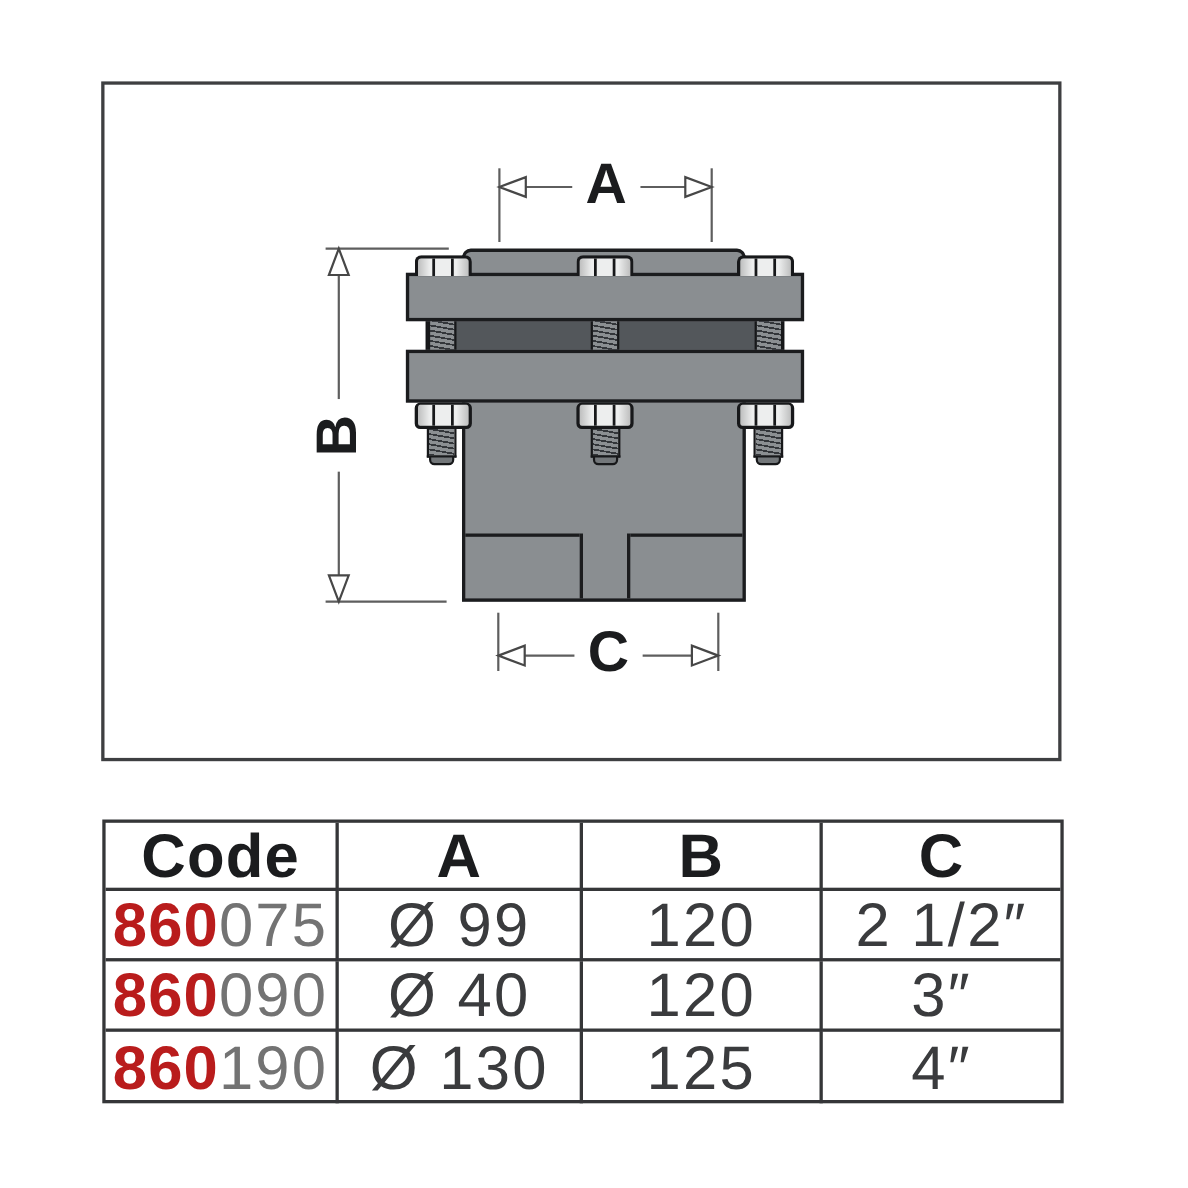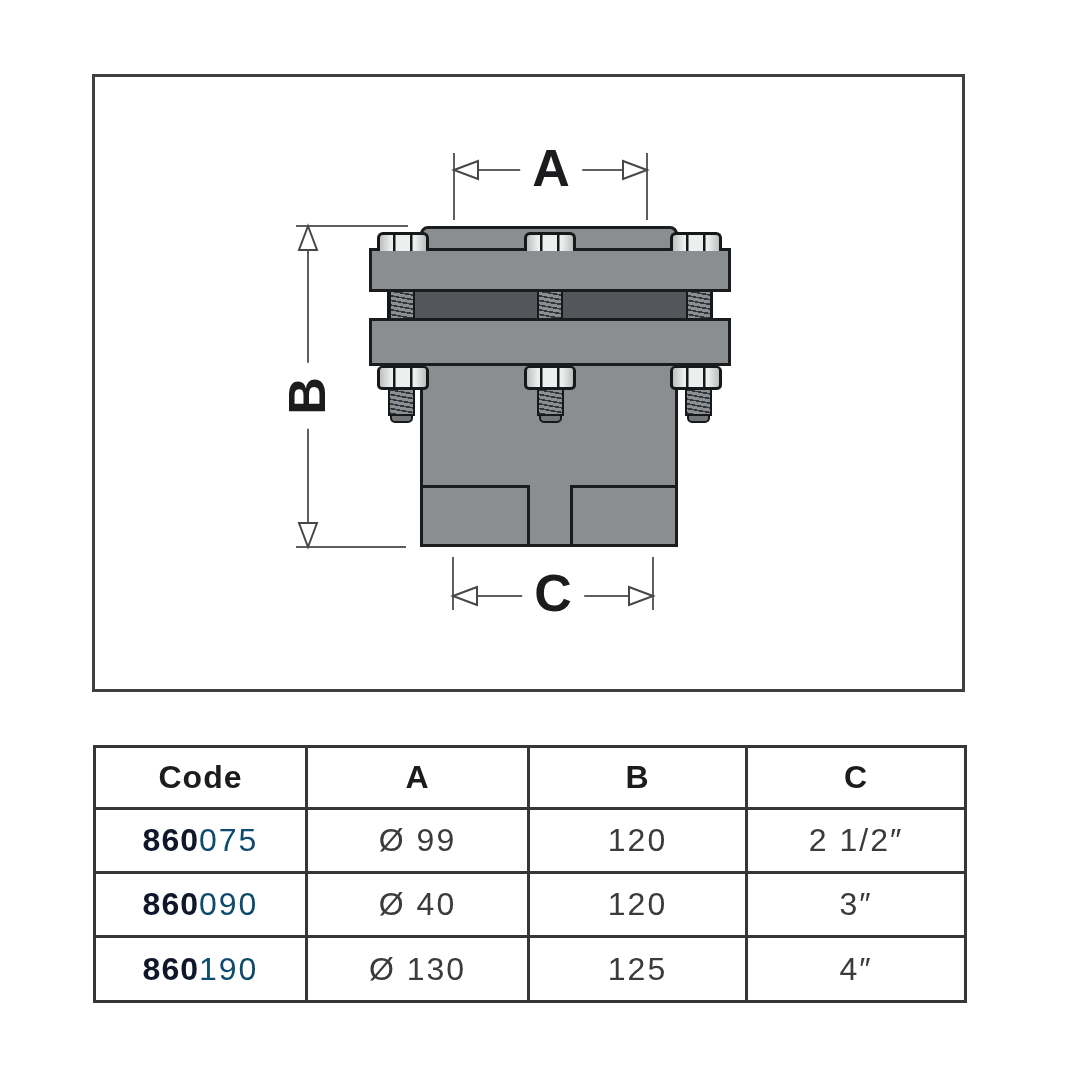--- a/index.html
+++ b/index.html
@@ -70,28 +70,28 @@
   
   .spec-table {
     position:absolute; left:93px; top:745px; width:874px; height:258px;
     border:3px solid #353638; box-sizing:border-box;
     display:grid; grid-template-columns:212px 222px 218px 1fr;
     grid-template-rows:62px 64px 64px 1fr; background:#fff;
   }
   .cell {
     border-right:3px solid #353638; border-bottom:3px solid #353638;
     display:flex; align-items:center; justify-content:center;
-    font-size:32px; color:#3A3B3D; letter-spacing:2px; box-sizing:border-box;
+    font-size:56px; color:#3A3B3D; letter-spacing:2px; box-sizing:border-box;
     white-space:nowrap;
   }
   .cell.last-col { border-right:none; }
   .cell.last-row { border-bottom:none; }
   .cell.head { font-weight:bold; color:#1B1C1E; letter-spacing:1px; }
-  .code-bold { font-weight:bold; color:#0f172a; letter-spacing:1px; }
-  .code-light { color:#0c4a6e; }
+  .code-bold { font-weight:bold; color:#b91c1c; letter-spacing:1px; }
+  .code-light { color:#737373; }
 </style>
 </head>
 <body>
 
 <div class="canvas">
 
   <div class="draw-box">
 
     <svg class="dim-svg" style="left:440px - 92px; top:148px;" width="225" height="80" viewBox="0 0 225 80" x="0" y="0"></svg>
   </div>

